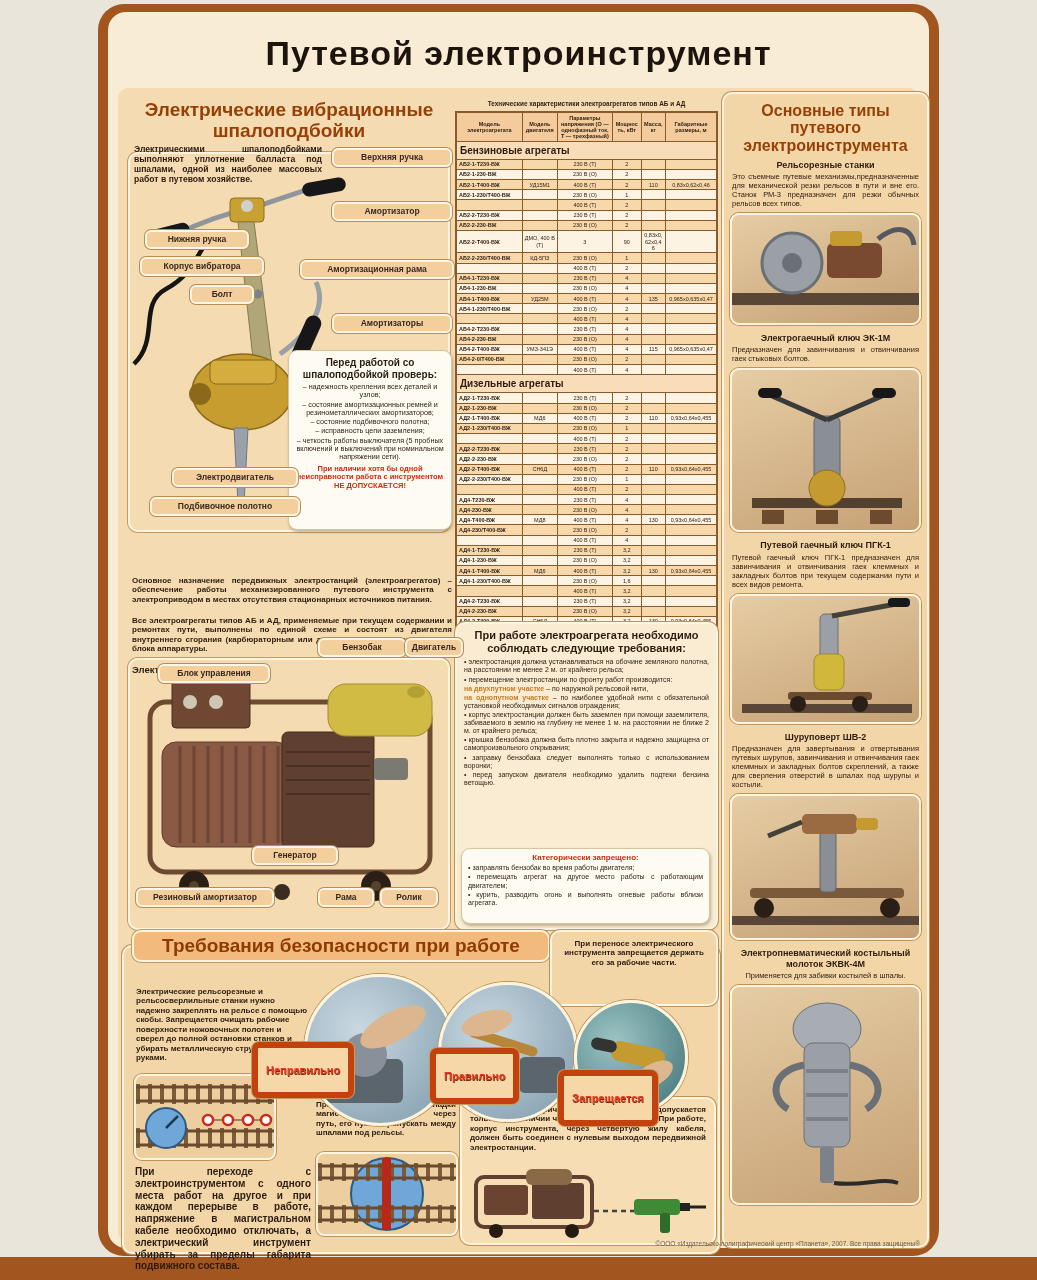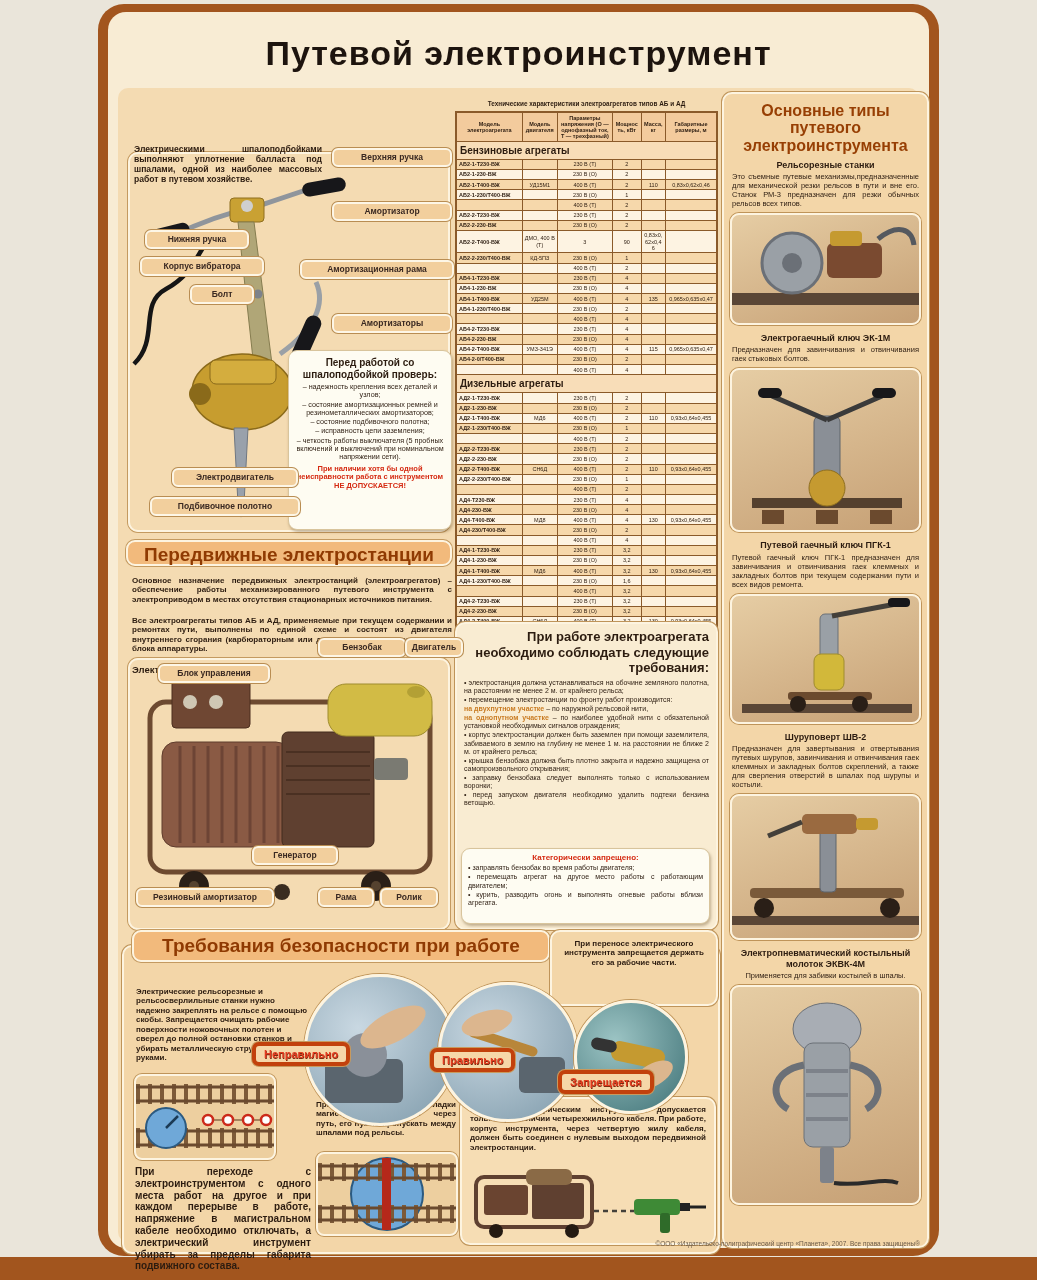--- a/index.html
+++ b/index.html
@@ -31,36 +31,37 @@
   table.spec tbody tr.grp td{background:#f8ddb8;font-weight:bold;font-size:10px;padding:3px;}
   table.spec td:first-child{text-align:left;font-weight:bold;}
   
   .rule{font-size:7px;line-height:1.16;color:#2c1c10;text-align:justify;margin-bottom:1px;}
   .li{margin-bottom:1px;}
   
   .right-col{position:absolute;left:722px;top:92px;width:207px;height:1156px;background:#f3d6a8;border:2px solid #fdf4e0;box-shadow:0 0 0 1px #bf9459;border-radius:10px;box-sizing:border-box;padding:6px 5px;}
   .tool-title{font-size:9px;font-weight:bold;color:#2c1c10;text-align:center;margin:4px 0 2px 0;line-height:1.15;}
   .tool-text{font-size:7.5px;color:#2c1c10;text-align:justify;line-height:1.2;padding:0 3px;}
   .photo{border:2px solid #fdf4e0;box-shadow:0 0 0 1px #bf9459;border-radius:9px;background:linear-gradient(160deg,#e6cda4,#c6a075);margin:5px 1px 8px 1px;overflow:hidden;position:relative;}
-  .badge{position:absolute;background:#f6d7a8;border:4px solid #c2410c;box-shadow:0 0 0 1px #c89a5e;border-radius:7px;color:#e33b1f;font-weight:bold;font-size:11px;padding:2px 8px;z-index:6;text-shadow:.5px .5px 0 #7a2a10;}
+  .badge{position:absolute;background:#f6d7a8;border:6px solid #c2410c;box-shadow:0 0 0 1px #c89a5e;border-radius:7px;color:#e33b1f;font-weight:bold;font-size:11px;padding:16px 8px;z-index:6;text-shadow:.5px .5px 0 #7a2a10;}
   .circ{position:absolute;border-radius:50%;border:3px solid #fdf4e0;box-shadow:0 0 0 1px #bf9459;overflow:hidden;z-index:4;}
   .diagram{position:absolute;background:#edcf9f;border:2px solid #fdf4e0;box-shadow:0 0 0 1px #bf9459;border-radius:8px;overflow:hidden;}
   .footer{position:absolute;left:560px;top:1240px;width:360px;text-align:right;font-size:6.5px;color:#6a5a48;}
 </style>
 </head>
 <body>
 
 <div class="page">
   <div class="bottom-band"></div>
   <div class="frame"></div>
   <div class="inner"></div>
   <div class="content-bg"></div>
   <div class="poster-title">Путевой электроинструмент</div>
 
   <div style="position:absolute;left:122px;top:96px;width:334px;height:440px;">
+    <div class="sec-head" style="position:absolute;left:0;top:4px;width:334px;font-size:19px;">Электрические вибрационные шпалоподбойки</div>
     <div class="ghost-frame" style="left:6px;top:56px;width:318px;height:376px;"></div>
     <div class="txt" style="position:absolute;left:12px;top:48px;width:188px;font-size:8.6px;font-weight:bold;">Электрическими шпалоподбойками выполняют уплотнение балласта под шпалами, одной из наиболее массовых работ в путевом хозяйстве.</div>
 
     <svg style="position:absolute;left:8px;top:58px;" width="316" height="372" viewBox="0 0 316 372">
       <path d="M4 210 C 30 185, 8 150, 36 135 C 58 123, 64 108, 74 92" stroke="#151515" stroke-width="4.5" fill="none"></path>
       <path d="M42 82 C 75 66, 100 58, 128 52 L 176 36" stroke="#8f959c" stroke-width="5" fill="none"></path>
       <rect x="20" y="72" width="40" height="14" rx="7" fill="#17171a" transform="rotate(-14 40 79)"></rect>
       <rect x="172" y="26" width="44" height="14" rx="7" fill="#17171a" transform="rotate(-10 194 33)"></rect>
       <rect x="100" y="44" width="34" height="24" rx="4" fill="#c9a133" stroke="#8f6f1f"></rect>
       <circle cx="117" cy="52" r="6" fill="#cfcfcf"></circle>
@@ -487,21 +488,21 @@
               <td>3,2</td>
               <td></td>
               <td></td>
             </tr>
           </tbody>
       </table>
     </div>
   </div>
 
   <div class="panel" style="left:455px;top:622px;width:263px;height:308px;box-sizing:border-box;padding:5px 7px;background:#f9ecd2;">
-    <div style="font-size:13px;font-weight:bold;color:#2c1c10;text-align:right;line-height:1.2;">При работе электроагрегата необходимо соблюдать следующие требования:</div>
+    <div style="font-size:11px;font-weight:bold;color:#2c1c10;text-align:center;line-height:1.2;">При работе электроагрегата необходимо соблюдать следующие требования:</div>
     <div style="margin-top:3px;">
         <div class="rule">•  электростанция должна устанавливаться на обочине земляного полотна, на расстоянии не менее 2 м. от крайнего рельса;</div>
         <div class="rule">•  перемещение электростанции по фронту работ производится:</div>
         <div class="rule"><span class="accent">на двухпутном участке</span> – по наружной рельсовой нити,</div>
         <div class="rule"><span class="accent">на однопутном участке</span> – по наиболее удобной нити с обязательной установкой необходимых сигналов ограждения;</div>
         <div class="rule">•  корпус электростанции должен быть заземлен при помощи заземлителя, забиваемого в землю на глубину не менее 1 м. на расстоянии не ближе 2 м. от крайнего рельса;</div>
         <div class="rule">•  крышка бензобака должна быть плотно закрыта и надежно защищена от самопроизвольного открывания;</div>
         <div class="rule">•  заправку бензобака следует выполнять только с использованием воронки;</div>
         <div class="rule">•  перед запуском двигателя необходимо удалить подтеки бензина ветощью.</div>
       </div>
@@ -509,21 +510,20 @@
       <div class="red" style="font-size:8px;text-align:center;">Категорически запрещено:</div>
       <div style="font-size:7px;color:#2c1c10;text-align:justify;line-height:1.18;margin-top:2px;">
           <div class="li">•  заправлять бензобак во время работы двигателя;</div>
           <div class="li">•  перемещать агрегат на другое место работы с работающим двигателем;</div>
           <div class="li">•  курить, разводить огонь и выполнять огневые работы вблизи агрегата.</div>
         </div>
     </div>
   </div>
 
   <div style="position:absolute;left:122px;top:540px;width:334px;height:392px;">
-    <div class="band" style="left:4px;top:0;width:326px;height:26px;font-size:19px;line-height:26px;box-sizing:border-box;">Передвижные электростанции</div>
     <div class="txt" style="position:absolute;left:10px;top:36px;width:320px;font-size:8px;font-weight:bold;">Основное назначение передвижных электростанций (электроагрегатов) – обеспечение работы механизированного путевого инструмента с электроприводом в местах отсутствия стационарных источников питания.</div>
     <div class="txt" style="position:absolute;left:10px;top:76px;width:320px;font-size:8px;font-weight:bold;">Все электроагрегаты типов АБ и АД, применяемые при текущем содержании и ремонтах пути, выполнены по единой схеме и состоят из двигателя внутреннего сгорания (карбюраторным или дизельным), генератора, рамы и блока аппаратуры.</div>
     <div style="position:absolute;left:10px;top:124px;font-size:9.5px;font-weight:bold;color:#2c1c10;">Электроагрегат типа АБ (АД)</div>
     <div class="ghost-frame" style="left:6px;top:118px;width:318px;height:268px;"></div>
 
     <svg style="position:absolute;left:10px;top:122px;" width="314" height="262" viewBox="0 0 314 262">
       <rect x="18" y="40" width="280" height="170" rx="16" fill="none" stroke="#6d4a30" stroke-width="5"></rect>
       <rect x="40" y="14" width="78" height="52" rx="4" fill="#6f4733" stroke="#4c2f1f"></rect>
       <circle cx="58" cy="40" r="7" fill="#cfc7b4"></circle>
       <circle cx="84" cy="40" r="7" fill="#cfc7b4"></circle>

